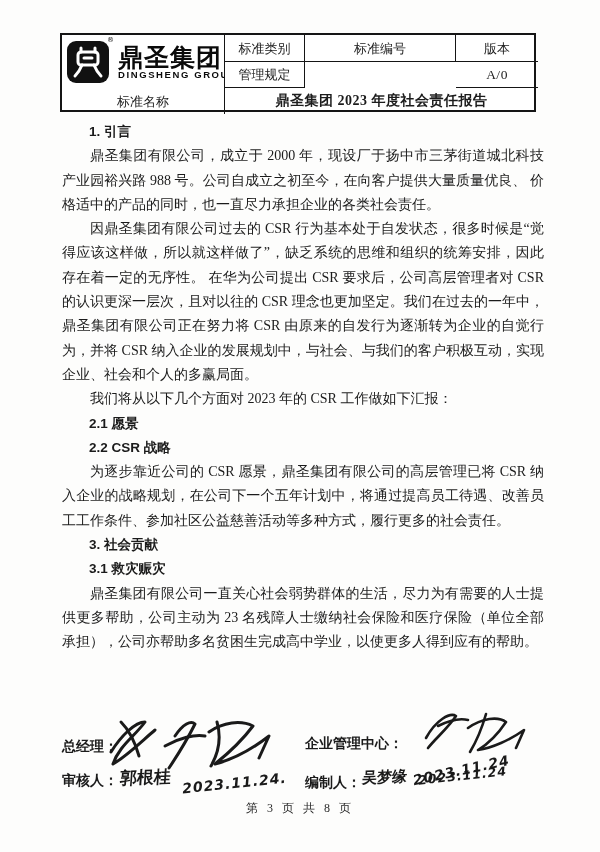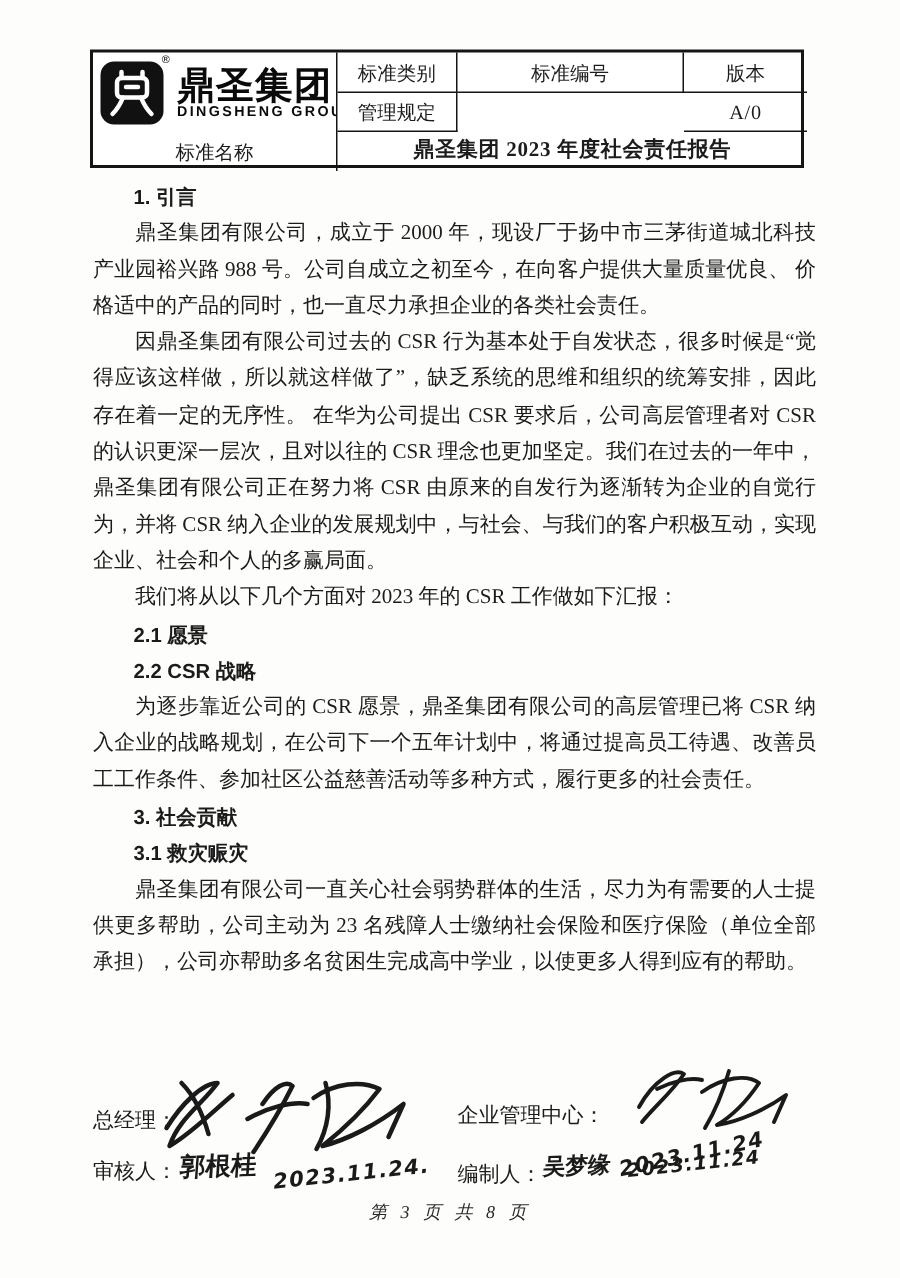--- a/index.html
+++ b/index.html
@@ -80,21 +80,21 @@
   .doc-body p { text-indent: 2em; }
   .doc-body .h {
     text-indent: 2em; font-weight: bold;
     font-family: "Liberation Sans", sans-serif;
     font-size: 13.5px;
   }
 
   
   .sig-label {
     position: absolute;
-    font-size: 14px; font-weight: normal;
+    font-size: 14px; font-weight: bold;
     font-family: "Liberation Sans", sans-serif;
     color: #1b1b1b; white-space: nowrap;
   }
   .sig-svg { position: absolute; }
   .hand {
     position: absolute;
     font-family: "DejaVu Sans", sans-serif;
     color: #1a1a1a; white-space: nowrap;
   }
   .hand-name {
@@ -105,21 +105,21 @@
     font-style: italic; font-weight: bold; font-size: 14px;
     letter-spacing: 1px;
   }
   .rot-up { transform: rotate(-12deg); }
   .rot-slight { transform: rotate(-6deg); }
 
   
   .footer {
     position: absolute; left: 0; right: 0; top: 800px;
     text-align: center;
-    font-size: 12px; letter-spacing: 3px; color: #2a2a2a; font-style: italic;
+    font-size: 12px; letter-spacing: 3px; color: #2a2a2a;
   }
 </style>
 </head>
 <body>
 
 <div class="page">
 
   <div class="header-table">
 
     <div class="cell logo-cell last-row">

